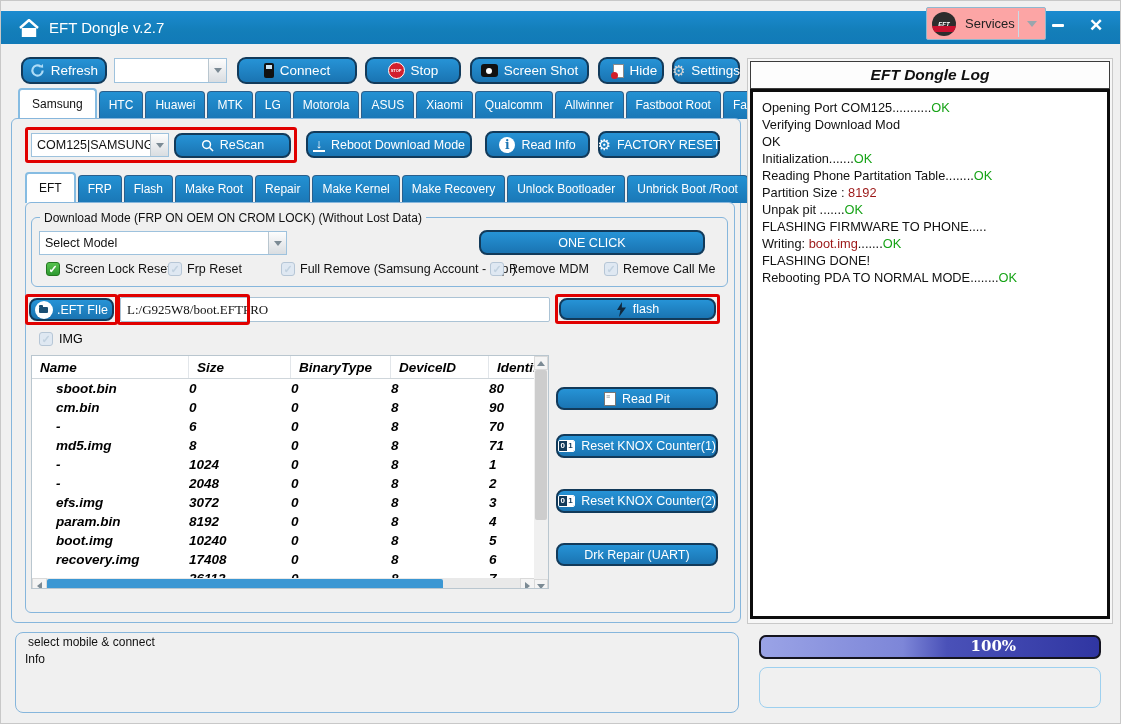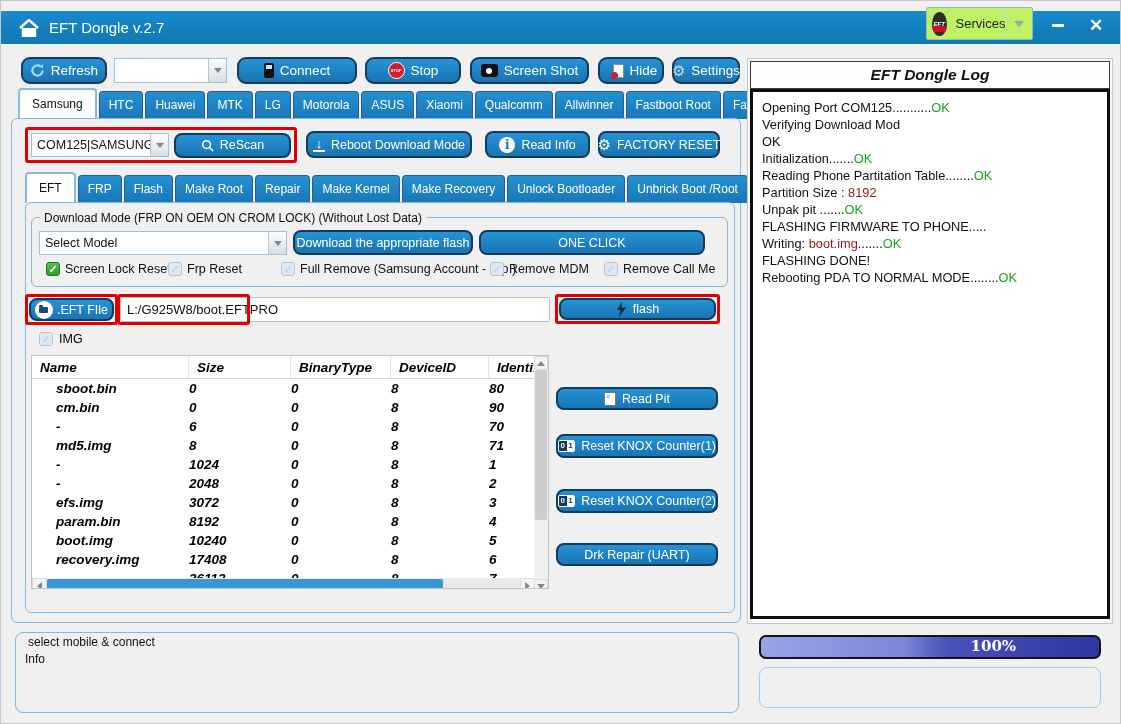--- a/index.html
+++ b/index.html
@@ -5,21 +5,21 @@
   * { margin:0; padding:0; box-sizing:border-box; }
   html,body { width:1121px; height:724px; }
   body { font-family:"Liberation Sans", sans-serif; background:#ffffff; }
   #app { position:relative; width:1121px; height:724px; background:#f0f0f0; border:1px solid #c8c8c8; overflow:hidden; }
   .abs { position:absolute; }
 
   
   .titlebar { left:0; top:10px; width:1121px; height:33px; background:linear-gradient(#1b8bd0,#137eb9 60%,#117ab8); background-color:#1583c9; display:flex; align-items:center; }
   .title-text { color:#fff; font-size:15px; margin-left:10px; }
   .home-ic { margin-left:18px; width:20px; height:18px; }
-  .svc-box { left:925px; top:6px; width:107px; height:33px; background:#bef264; border:1px solid #8fb8cf; border-radius:2px; display:flex; align-items:center; }
+  .svc-box { left:925px; top:6px; width:120px; height:33px; background:#fca5a5; border:1px solid #8fb8cf; border-radius:2px; display:flex; align-items:center; }
   .svc-logo { width:24px; height:24px; border-radius:50%; background:#2d2d2d; margin-left:5px; position:relative; overflow:hidden; display:flex; align-items:center; justify-content:center; }
   .svc-logo .band { position:absolute; left:0; right:0; bottom:4px; height:6px; background:#c8102e; }
   .svc-logo .eft { position:relative; color:#fff; font-size:6px; font-style:italic; font-weight:bold; z-index:2; }
   .svc-label { font-size:13px; color:#222; margin-left:9px; flex:1; }
   .svc-sep { width:1px; height:26px; background:#c9dbe6; }
   .tri-down { width:0; height:0; border-left:5px solid transparent; border-right:5px solid transparent; border-top:6px solid #9aa6ad; margin:0 8px; }
   .win-btn { color:#fff; font-weight:bold; display:flex; align-items:center; justify-content:center; width:28px; height:24px; cursor:default; }
   .min-bar { width:12px; height:3px; background:#fff; border-radius:1px; }
   .close-x { font-size:17px; line-height:1; }
 
@@ -43,21 +43,21 @@
   .gtitle { position:absolute; top:-1px; left:8px; font-size:12px; color:#111; background:#f0f0f0; padding:0 4px; transform:translateY(-45%); }
 
   .redbox { border:3px solid #e00000; border-radius:3px; }
 
   
   .cb-item { position:absolute; top:0; display:flex; align-items:center; gap:5px; font-size:12.5px; color:#111; }
   .cbox { width:14px; height:14px; border-radius:3px; background:#dfe8f2; border:1px solid #b6c6d6; color:#c2d2e0; font-size:11px; line-height:12px; text-align:center; font-weight:bold; }
   .cbox.on { background:linear-gradient(#57c24e,#2e9a32); border:1px solid #23771f; color:#fff; }
 
   
-  .path-input { background:#fff; border:1px solid #abc3d5; border-radius:2px; font-size:13px; color:#111; display:flex; align-items:center; padding-left:6px; }
+  .path-input { background:#fff; border:1px solid #abc3d5; border-radius:2px; font-size:13px; color:#111; display:flex; align-items:center; padding-left:6px;font-family:Liberation Serif, serif; }
 
   
   .ptable { background:#fff; border:1px solid #b9c6cf; overflow:hidden; }
   .thead { display:flex; height:23px; border-bottom:1px solid #cfd6db; font-weight:bold; font-style:italic; font-size:13.5px; align-items:center; }
   .thead .hc { height:100%; display:flex; align-items:center; padding-left:8px; border-right:1px solid #e2e6ea; overflow:hidden; white-space:nowrap; }
   .tbody { overflow:hidden; position:relative; }
   .trow { display:flex; height:19px; font-weight:bold; font-style:italic; font-size:13.5px; align-items:center; }
   .trow .tc { overflow:hidden; white-space:nowrap; }
   .c0{width:157px;} .c1{width:102px;} .c2{width:100px;} .c3{width:98px;} .c4{flex:1;}
   .trow .c0 { padding-left:24px; }
@@ -230,23 +230,20 @@
 
   <div class="abs gbox" style="left:30px; top:216px; width:697px; height:70px;">
     <span class="gtitle">Download Mode (FRP ON OEM ON CROM LOCK) (Without Lost Data)</span>
   </div>
   <div class="abs combo" style="left:38px; top:230px; width:248px; height:24px;">
     <span class="cval">Select Model</span>
     <span class="cbtn">
         <span class="tri"></span>
       </span>
   </div>
-  <div class="abs btn small" style="left:292px; top:229px; width:180px; height:25px;">
-    <span>Download the appropriate flash</span>
-  </div>
   <div class="abs btn small" style="left:478px; top:229px; width:226px; height:25px;">
     <span>ONE CLICK</span>
   </div>
   <div class="abs" style="left:30px; top:261px; width:697px; height:16px;">
       <label class="cb-item" style="left: 15px;">
         <span class="cbox on">✓</span>
         <span>Screen Lock  Reset</span>
       </label>
       <label class="cb-item" style="left: 137px;">
         <span class="cbox">✓</span>

